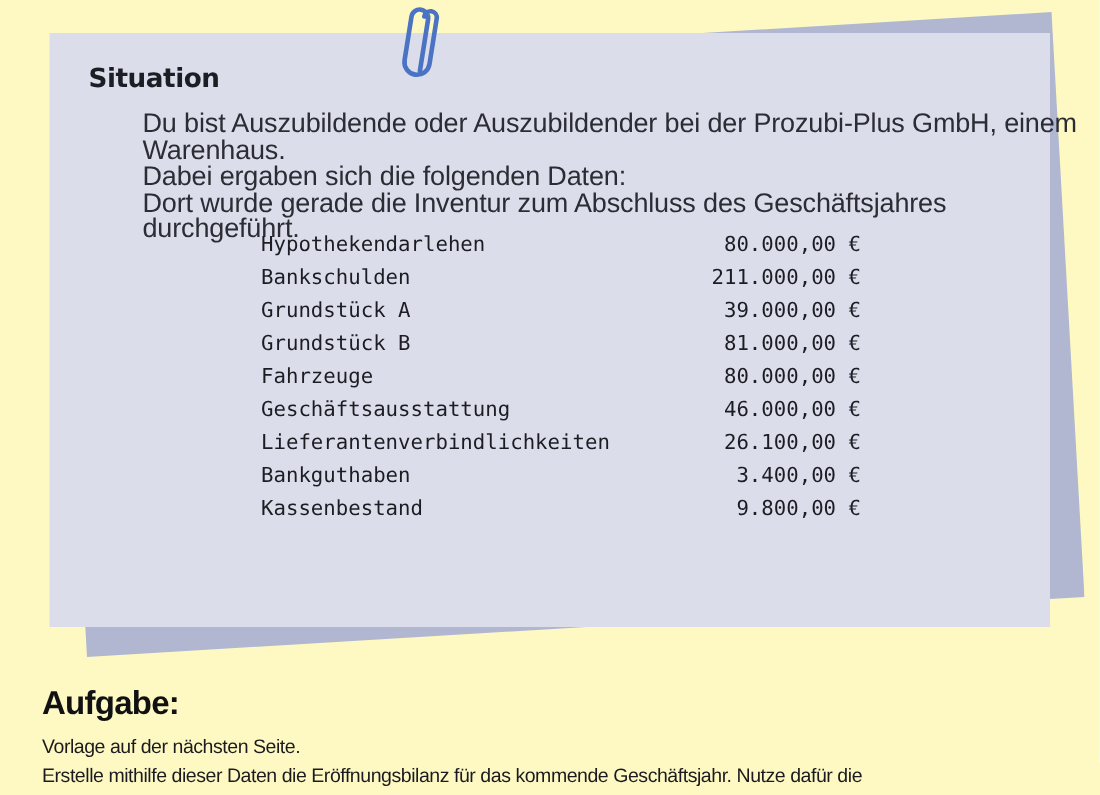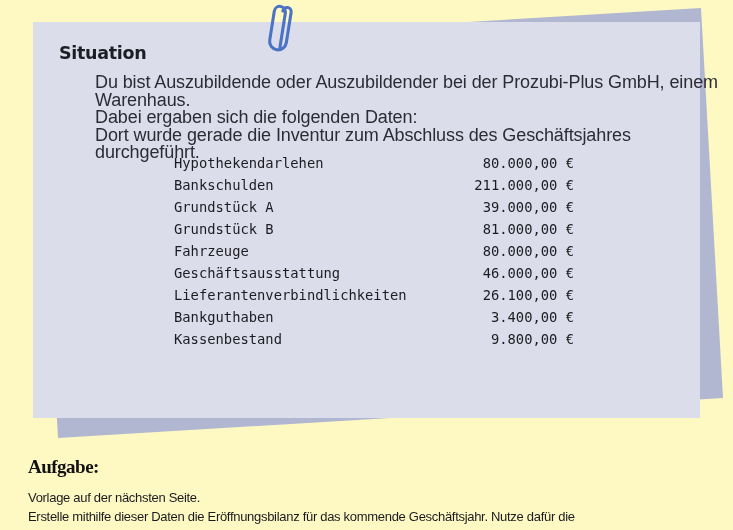--- a/index.html
+++ b/index.html
@@ -59,23 +59,23 @@
     line-height: 22px;
     color: #1c1c22;
     margin-left: 14px;
   }
   .inv-row { display: flex; justify-content: space-between; }
   .inv-row .lbl { white-space: pre; }
   .inv-row .amt { text-align: left; white-space: pre; }
   .task-heading {
     position: absolute;
     left: 28px; top: 456px;
-    font-family: Liberation Serif, serif;
+    font-family: Liberation Sans, sans-serif;
     font-weight: bold;
-    font-size: 19px;
+    font-size: 22px;
     letter-spacing: -0.5px;
     color: #111114;
   }
   .task-body {
     position: absolute;
     left: 28px; top: 488px;
     font-size: 13px;
     line-height: 19px;
     letter-spacing: -0.3px;
     color: #1b1b1f;

